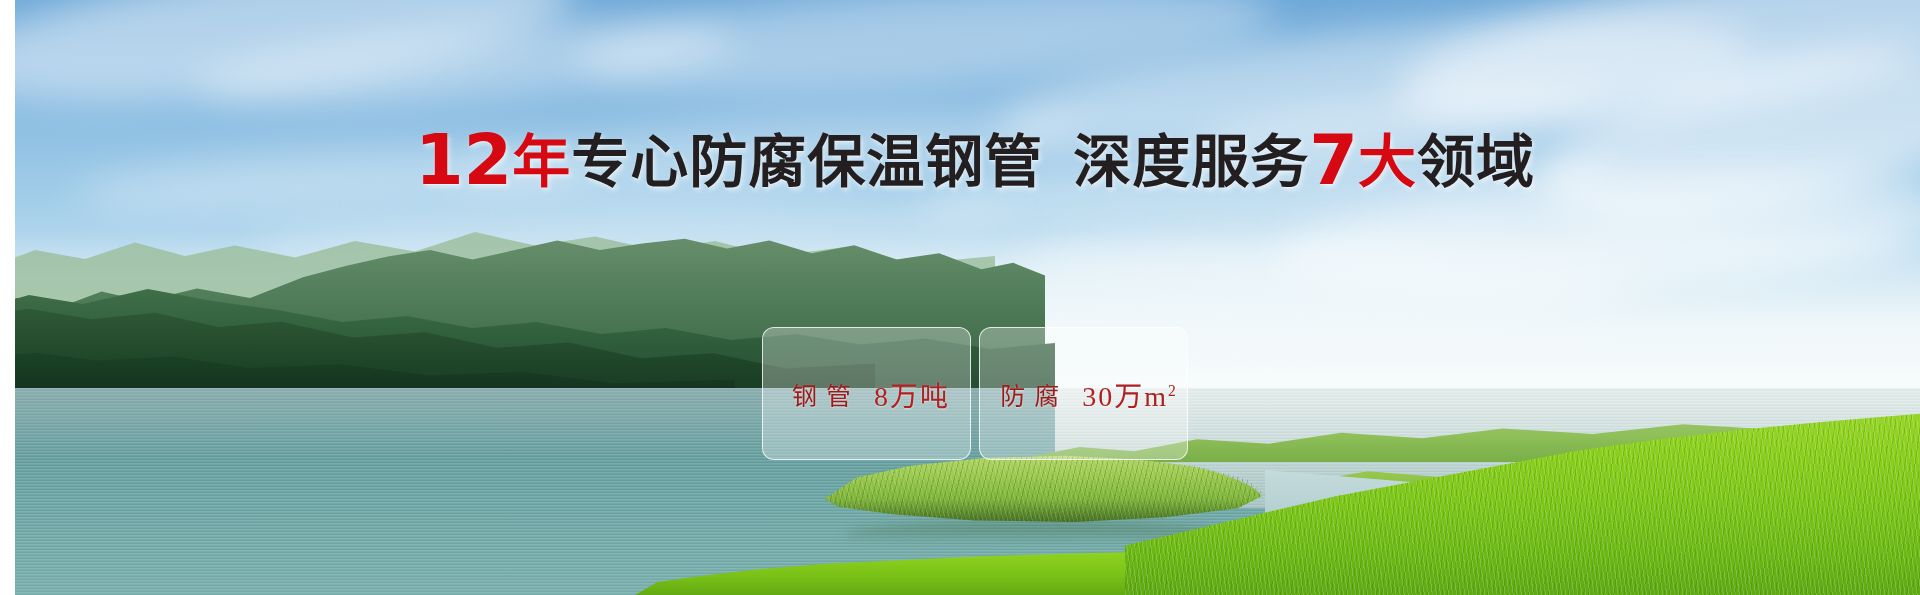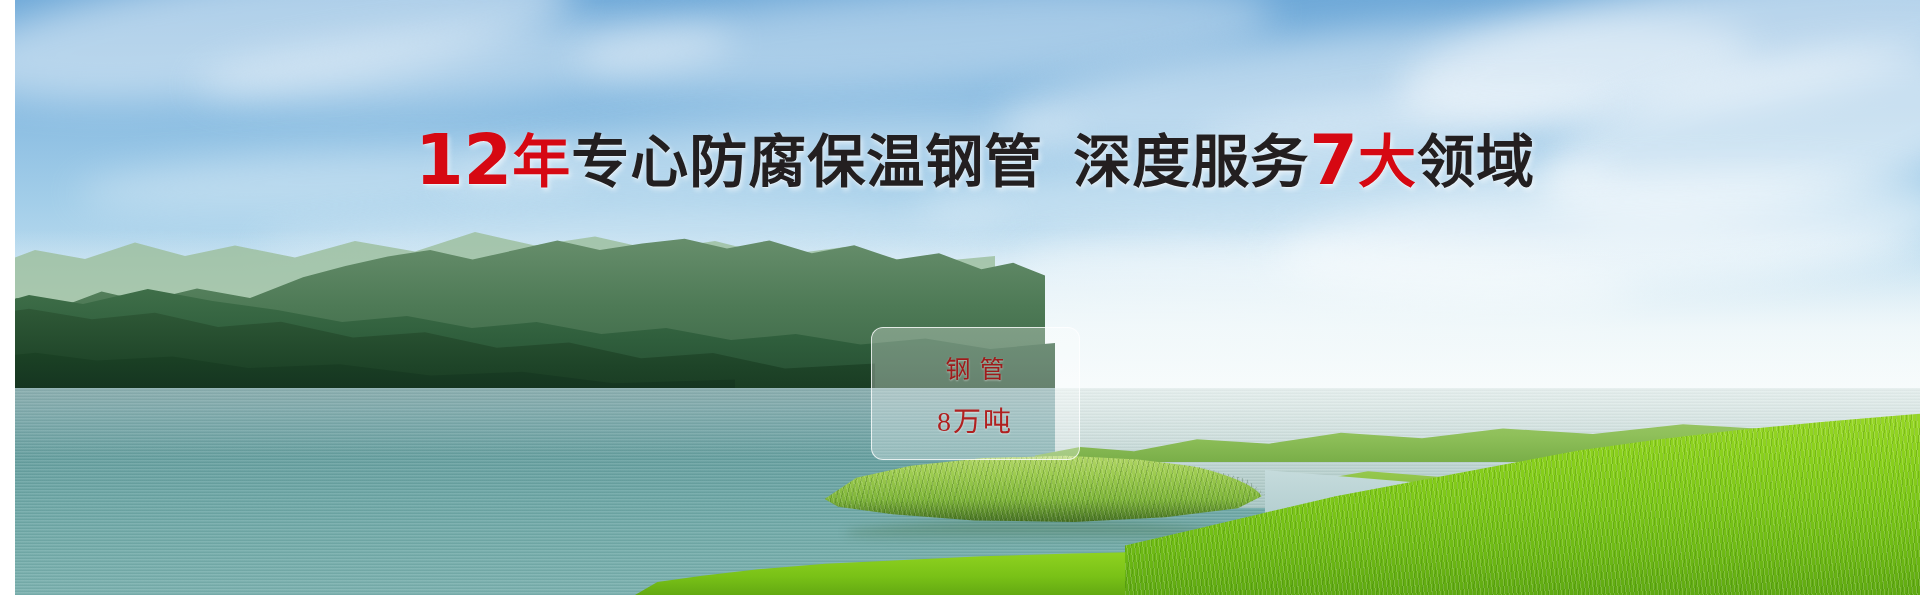--- a/index.html
+++ b/index.html
@@ -304,21 +304,21 @@
     justify-content: center;
     gap: 8px;
   }
   .card {
     width: 209px;
     height: 133px;
     border: 1px solid rgba(255,255,255,.78);
     border-radius: 12px;
     background: rgba(255,255,255,.30);
     display: flex;
-    flex-direction: column;
+    flex-direction: row;
     align-items: center;
     justify-content: center;
     gap: 14px;
   }
   .card-label {
     font-size: 25px;
     color: #9e1b1b;
     letter-spacing: 9px;
     text-indent: 9px;
     font-weight: 500;
@@ -393,17 +393,21 @@
     <h1 class="headline"><span class="num">12</span><span class="red">年</span><span>专心防腐保温钢管</span><span class="gap"></span><span>深度服务</span><span class="num">7</span><span class="red">大</span><span>领域</span></h1>
 
 
     <div class="cards">
 
       <div class="card">
         <div class="card-label">钢管</div>
         <div class="card-value"><span>8万吨</span></div>
       </div>
 
+      <div class="card">
+        <div class="card-label">防腐</div>
+        <div class="card-value"><span>30万m</span><sup>2</sup></div>
+      </div>
 
 
     </div>
   </div>
 </div>
 
 </body></html>

